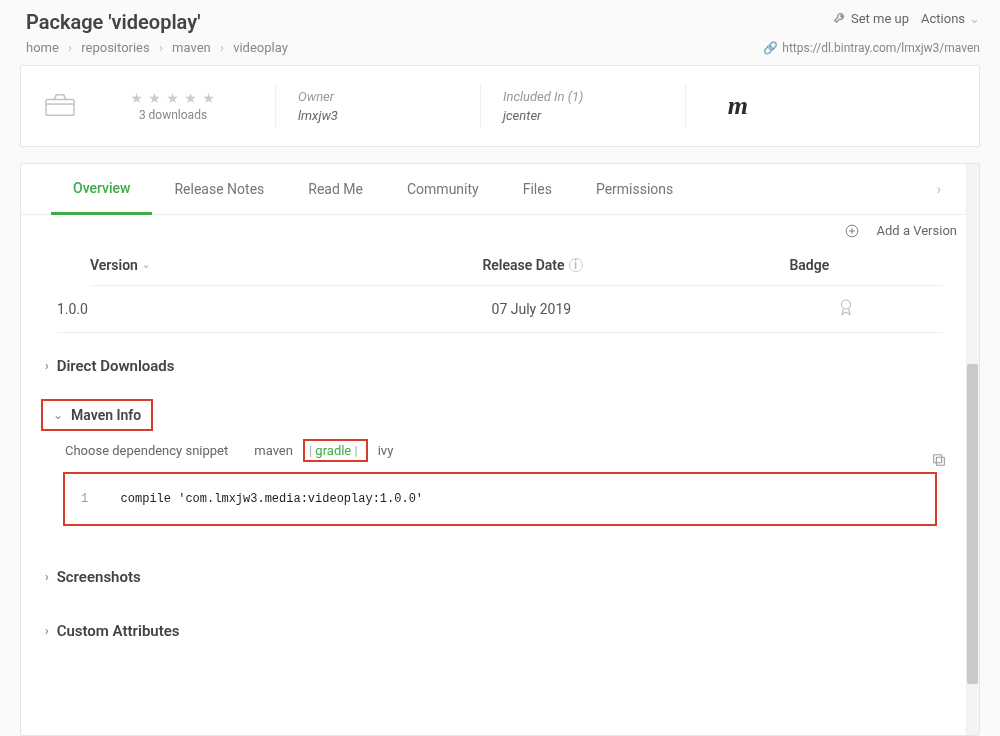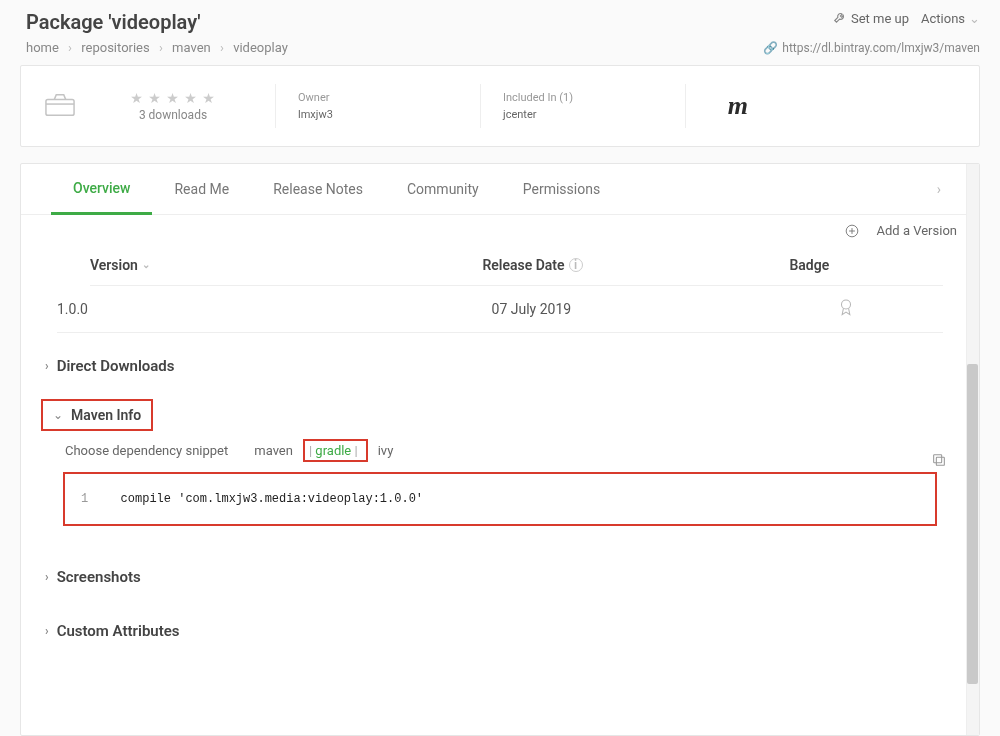--- a/index.html
+++ b/index.html
@@ -26,21 +26,21 @@
     background:#fff; border:1px solid #e6e6e6; border-radius:2px;
     display:flex; align-items:center; padding:18px 18px; gap:8px;
     margin:0 4px;
   }
   .pkg-icon { color:#bbb; margin-right:10px; margin-left:6px;}
   .desc-col { flex:0 0 270px; color:#555; font-size:13px;}
   .downloads-col { flex:0 0 160px; text-align:center; color:#888;}
   .stars { color:#ccc; letter-spacing:1px; font-size:14px;}
   .downloads-text { font-size:12px; margin-top:2px;}
   .divider { width:1px; background:#eee; height:44px; margin:0 14px;}
-  .meta-col { flex:0 0 160px; font-size:11px; color:#666;}
+  .meta-col { flex:0 0 160px; font-size:13px; color:#666;font-style:italic;}
   .meta-col .label{ color:#999; margin-bottom:4px;}
   .maven-logo-col{ flex:0 0 40px; text-align:right;}
   .maven-logo{ font-family: Georgia, serif; font-style:italic; font-weight:bold; font-size:26px; color:#2b2b2b;}
   .content-card {
     background:#fff; border:1px solid #e6e6e6; border-radius:2px;
     margin:16px 4px 0 4px; flex:1; overflow:hidden; position:relative;
   }
   .tabs { display:flex; align-items:center; border-bottom:1px solid #eee; padding:0 30px; position:relative;}
   .tab { padding:16px 22px; color:#777; cursor:pointer; font-size:14px;}
   .tab.active { color:#3eab46; border-bottom:3px solid #3eab46; margin-bottom:-1px; font-weight:500;}
@@ -138,23 +138,24 @@
     </div>
     <div class="divider"></div>
     <div class="maven-logo-col">
       <div class="maven-logo">m</div>
     </div>
   </div>
 
   <div class="content-card">
     <div class="tabs">
       <div class="tab active">Overview</div>
+      <div class="tab">Release Notes</div>
       <div class="tab">Read Me</div>
-      <div class="tab">Release Notes</div>
       <div class="tab">Community</div>
+      <div class="tab">Files</div>
       <div class="tab">Permissions</div>
       <div class="tabs-arrow">›</div>
     </div>
 
     <div class="add-version-row">
       <span>
         <span>
           <svg width="14" height="14" viewBox="0 0 24 24" fill="none" stroke="#777" stroke-width="1.6">
               <circle cx="12" cy="12" r="10"></circle>
               <path d="M12 7v10M7 12h10"></path>

